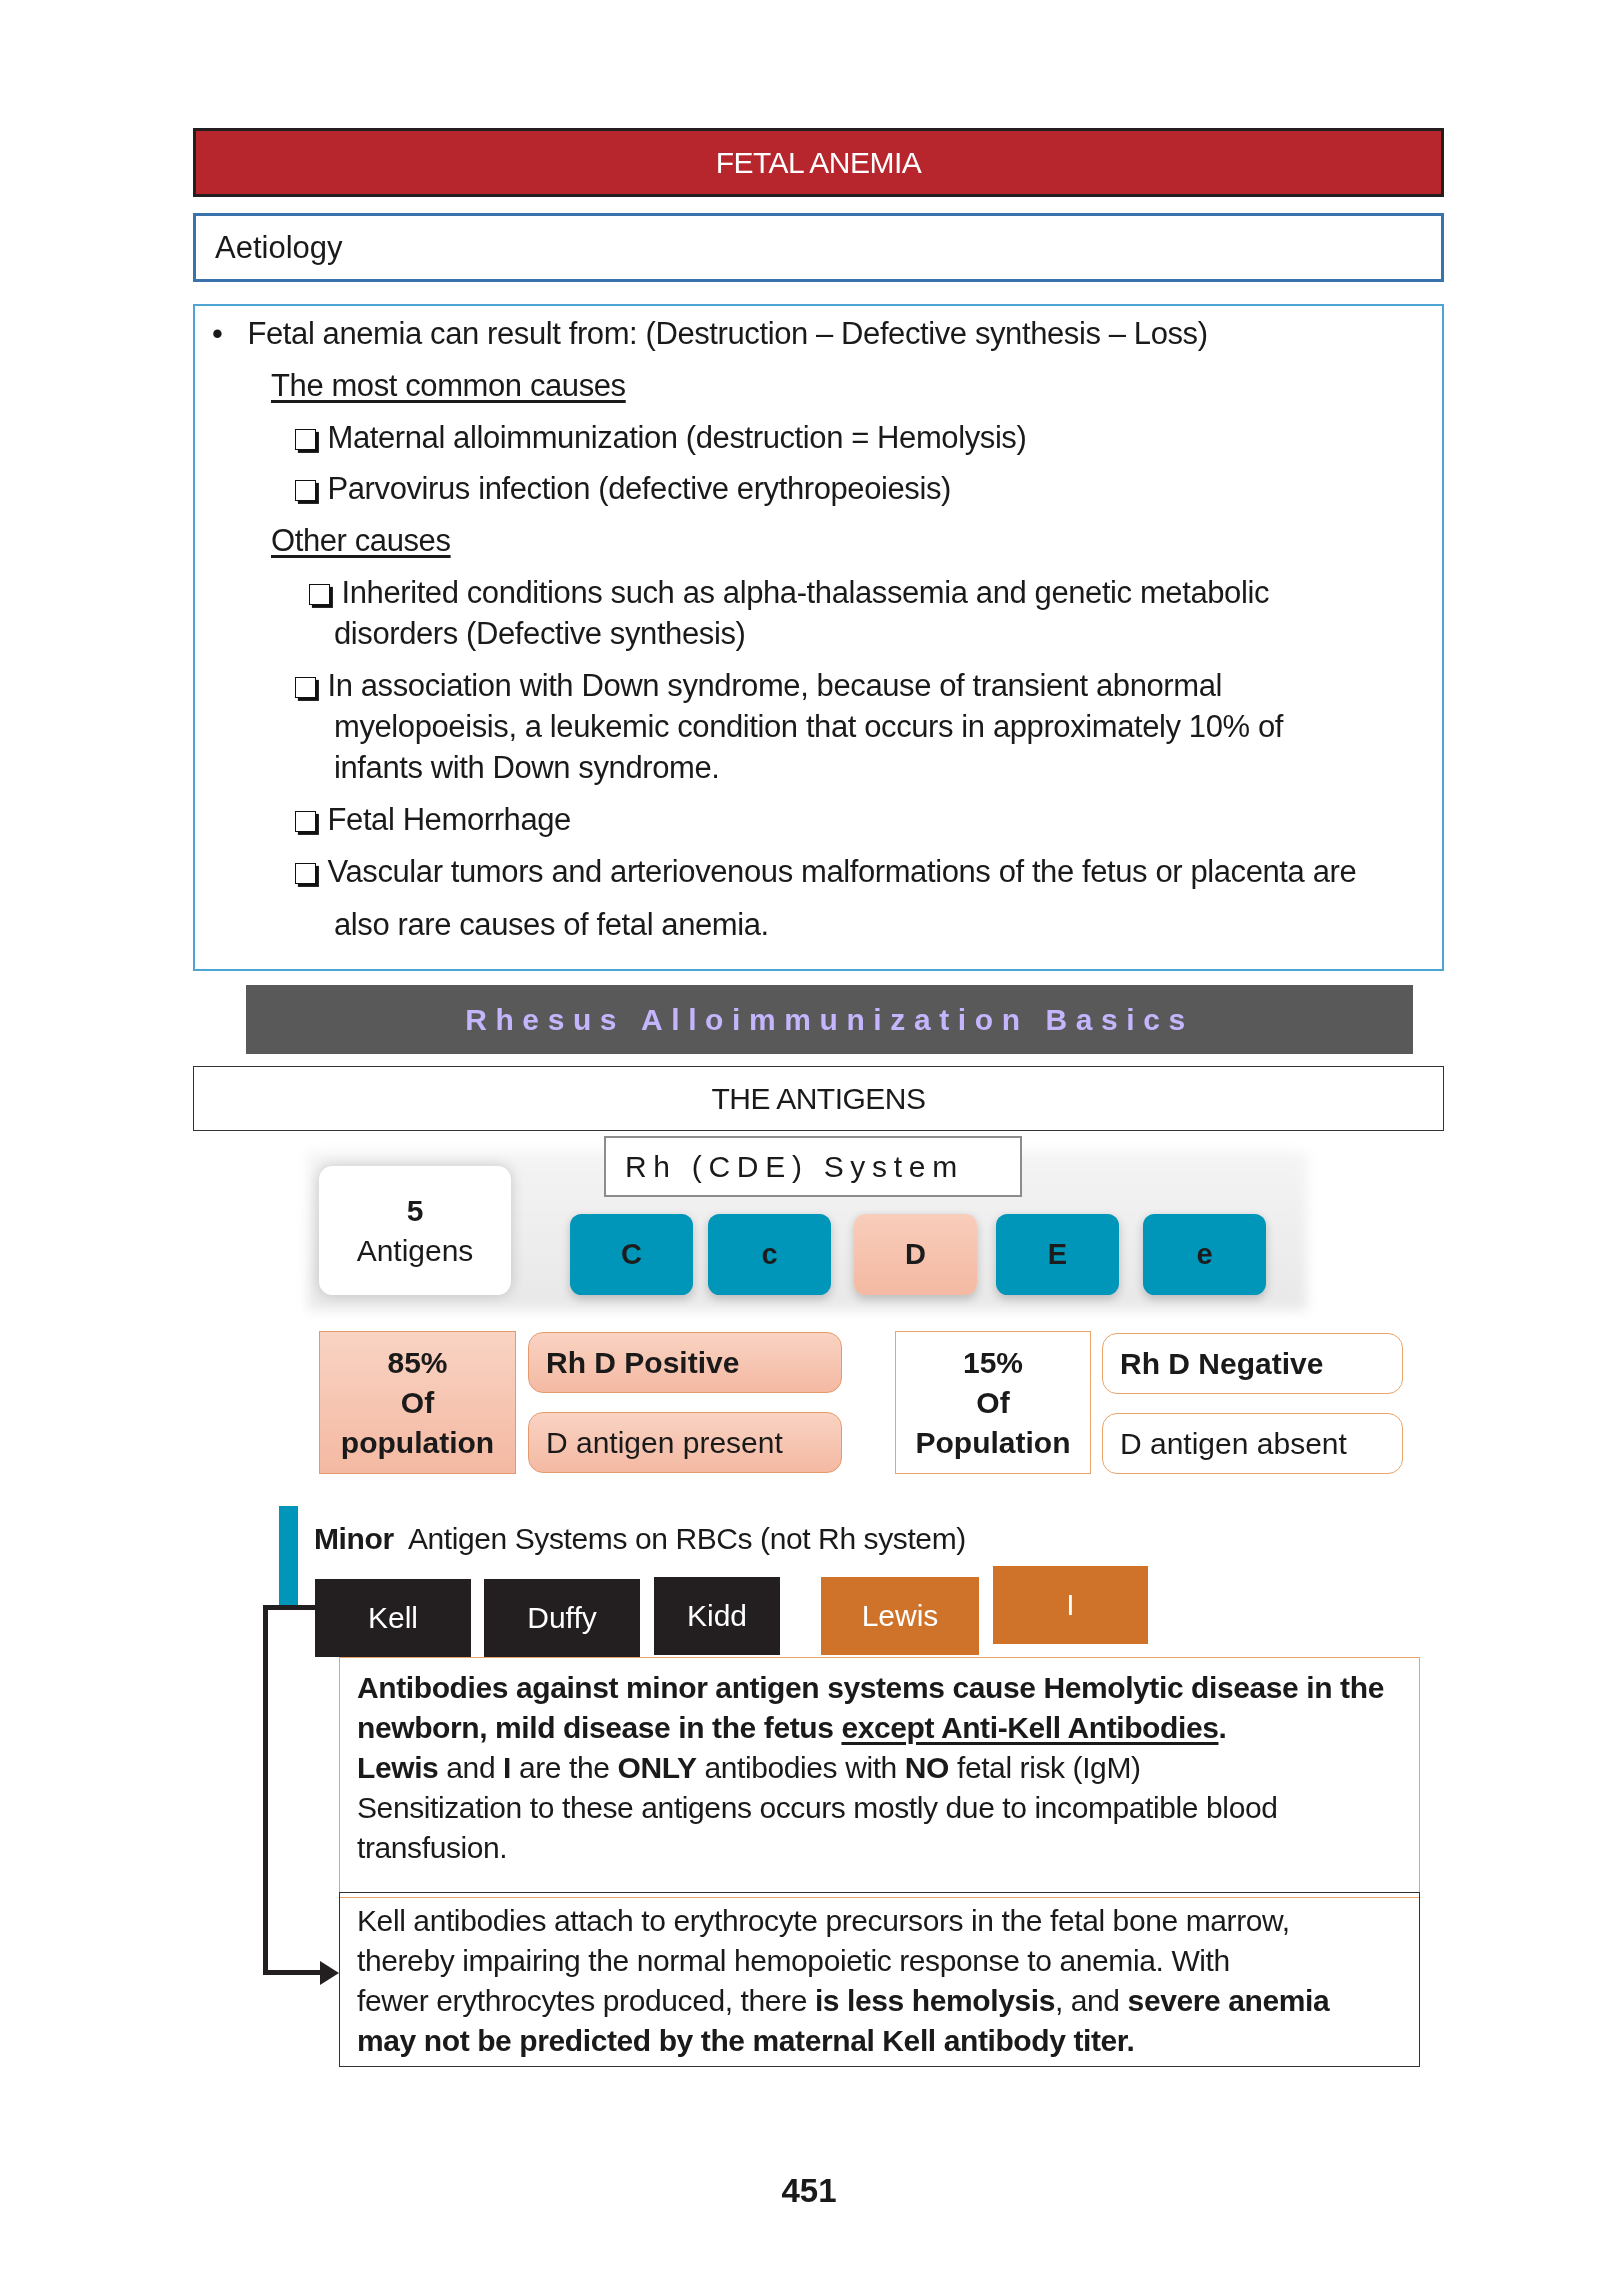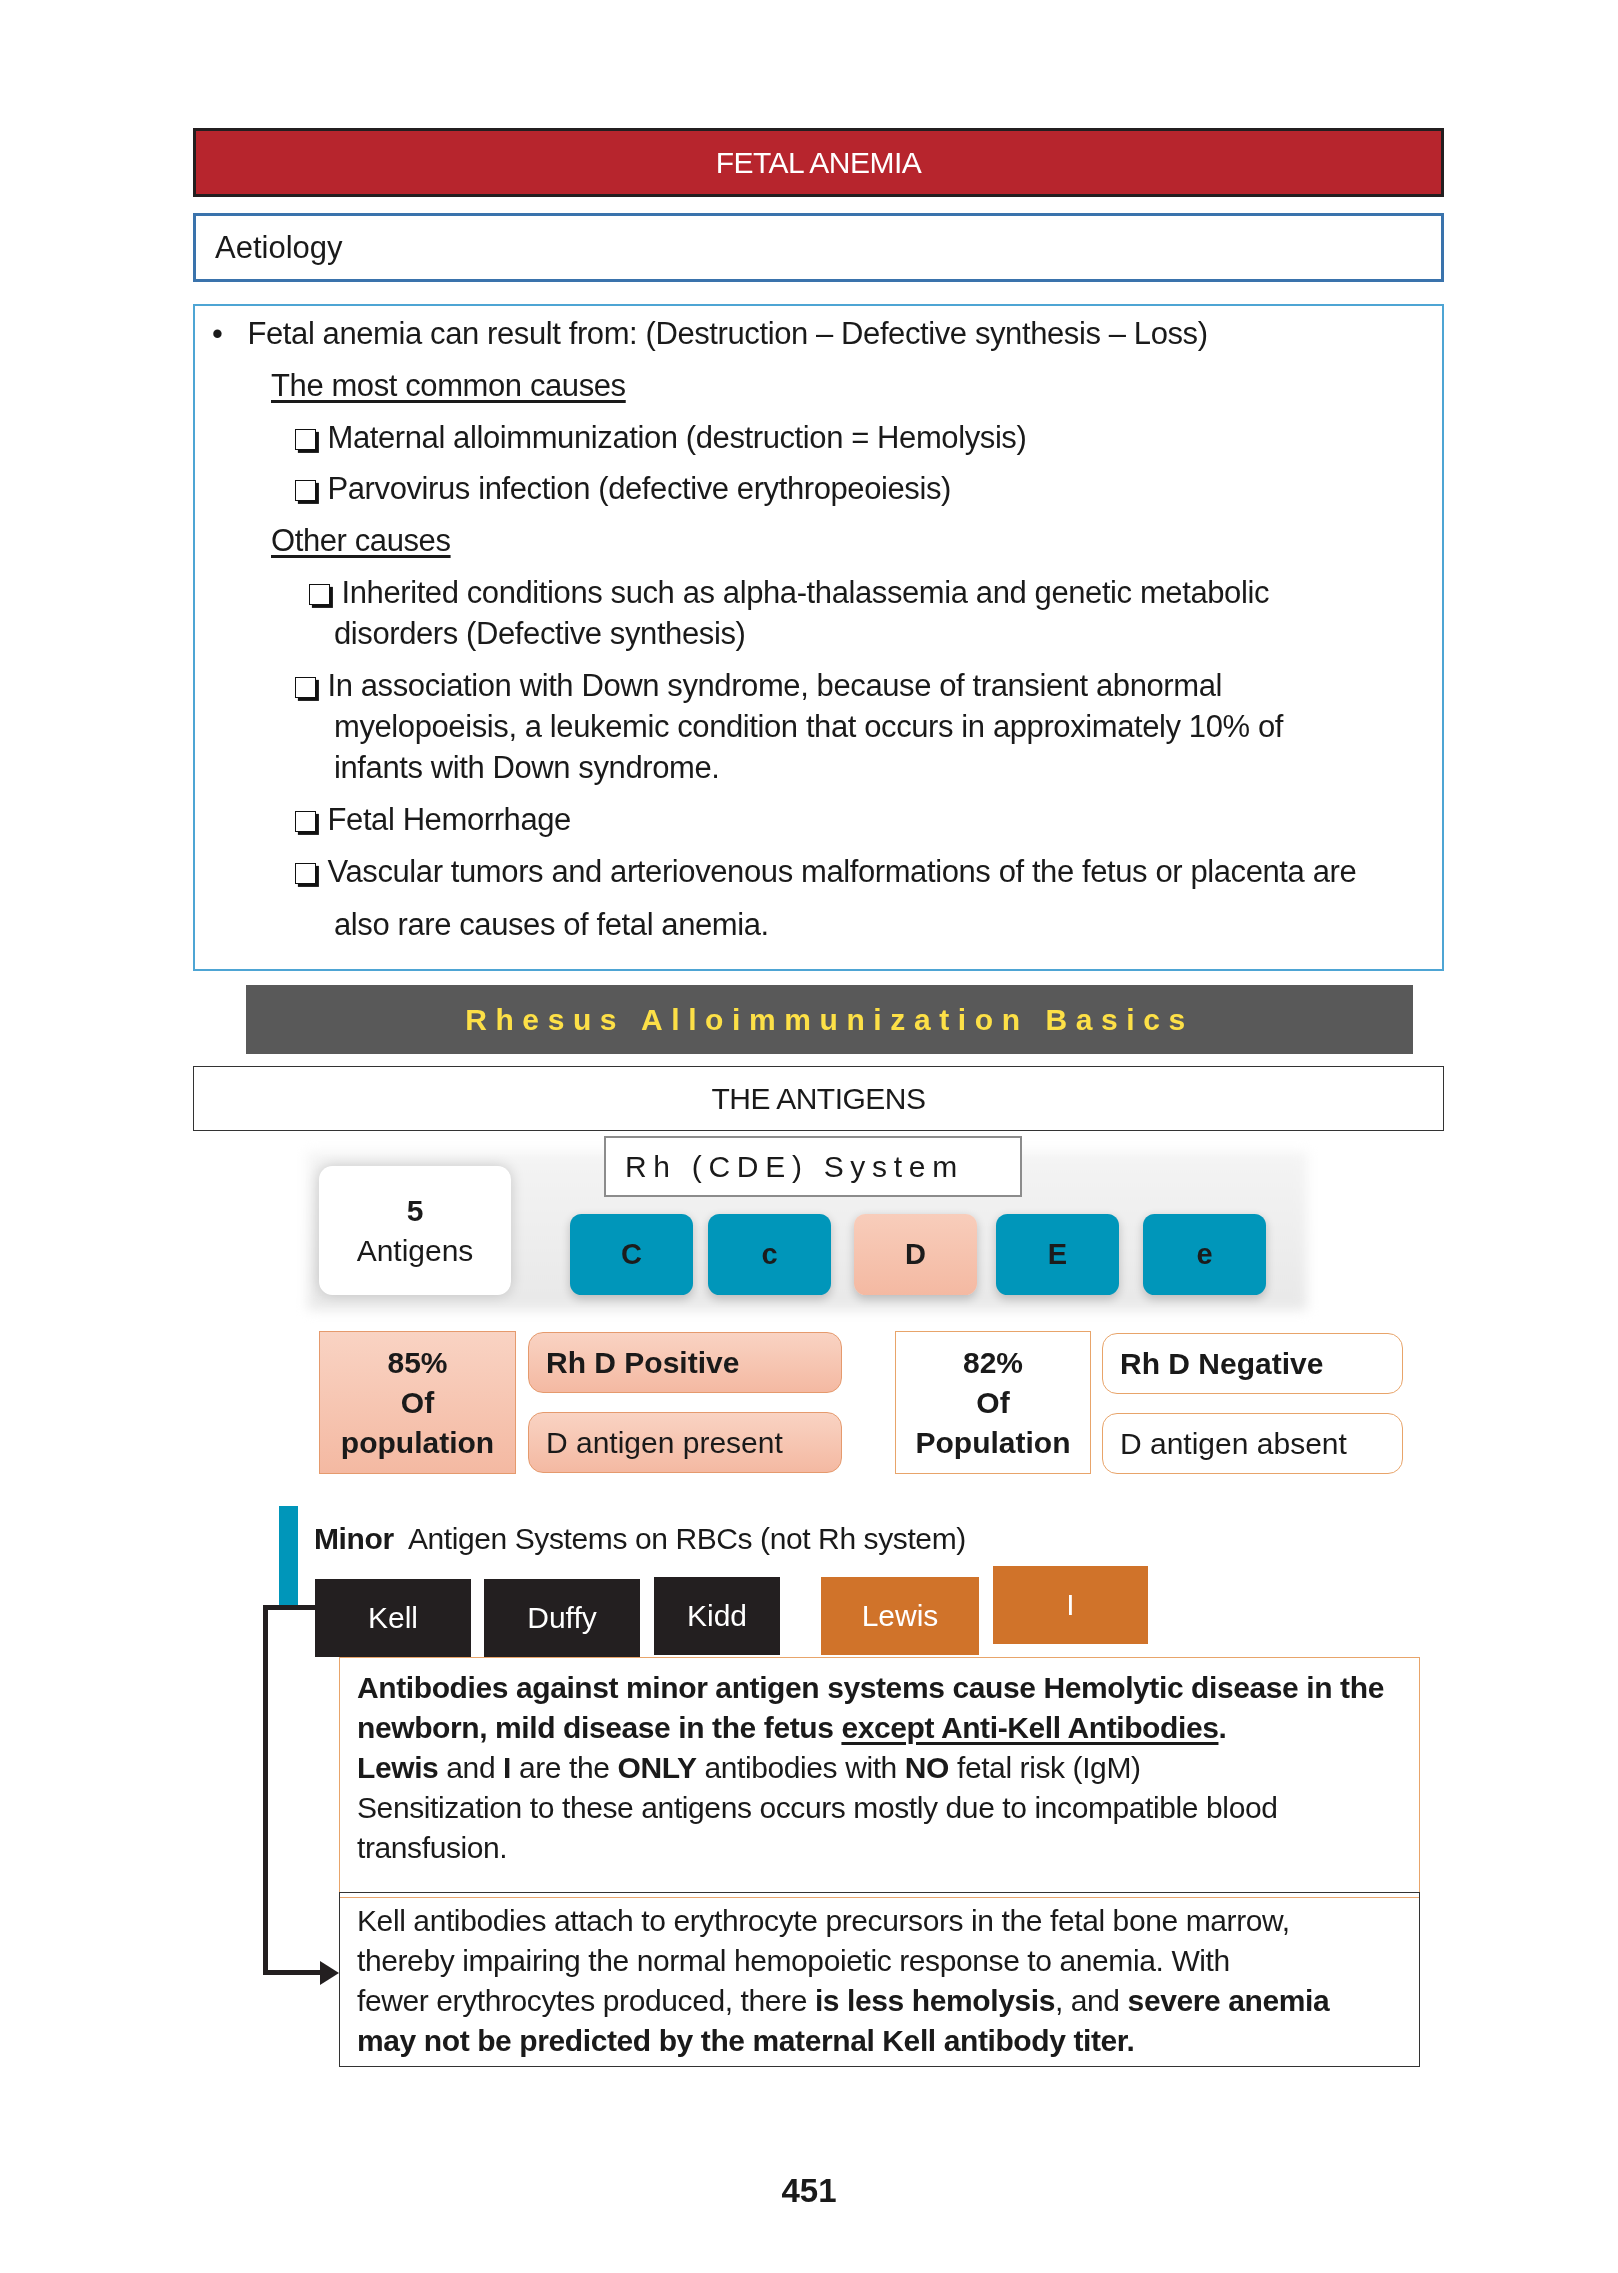--- a/index.html
+++ b/index.html
@@ -14,21 +14,21 @@
   #aetiology-box { left:193px; top:213px; width:1251px; height:69px; border:3.8px solid #3a73ac;
                    font-size:31px; display:flex; align-items:center; padding-left:19px; }
   #causes-box { left:193px; top:304px; width:1251px; height:667px; border:2.9px solid #4ea5d4; }
 
   .line { position:absolute; font-size:31px; line-height:40px; white-space:nowrap; letter-spacing:-0.4px; }
   .u { text-decoration:underline; text-underline-offset:3.8px; }
   .chk { display:inline-block; width:19px; height:19px; border:1.9px solid #111; box-shadow:2.9px 2.9px 0 #111;
          margin-right:11.5px; vertical-align:-1.9px; background:#fff; }
 
   
-  #rhesus-bar { left:246px; top:985px; width:1167px; height:69px; background:#595959; color:#fde047;
+  #rhesus-bar { left:246px; top:985px; width:1167px; height:69px; background:#595959; color:#c4b5fd;
                 font-size:30px; font-weight:bold; display:flex; align-items:center; justify-content:center;
                 letter-spacing:8.6px; }
   #antigens-head { left:193px; top:1066px; width:1251px; height:65px; border:1.9px solid #333;
                    font-size:30px; display:flex; align-items:center; justify-content:center; letter-spacing:-0.5px; }
 
   #rh-system { left:604px; top:1136px; width:418px; height:61px; border:2.9px solid #8c8c8c; background:#fff;
                font-size:30px; display:flex; align-items:center; padding-left:19px; letter-spacing:6.7px; }
 
   .shadow-zone { background:linear-gradient(#f4f4f4,#e8e8e8); filter:blur(5.7px); }
   #five-antigens { left:319px; top:1166px; width:192px; height:129px; background:#fff; border-radius:13.4px;
@@ -154,21 +154,21 @@
   <span>population</span>
 </div>
 <div class="abs lab b pos" style="left:528px;top:1332px;width:314px;height:61px;">
   <span>Rh D Positive</span>
 </div>
 <div class="abs lab pos" style="left:528px;top:1412px;width:314px;height:61px;">
   <span>D antigen present</span>
 </div>
 
 <div class="abs popbox neg" style="left:895px;top:1331px;width:196px;height:143px;">
-  <span>82%</span>
+  <span>15%</span>
   <span>Of</span>
   <span>Population</span>
 </div>
 <div class="abs lab b neg" style="left:1102px;top:1333px;width:301px;height:61px;">
   <span>Rh D Negative</span>
 </div>
 <div class="abs lab neg" style="left:1102px;top:1413px;width:301px;height:61px;">
   <span>D antigen absent</span>
 </div>
 

